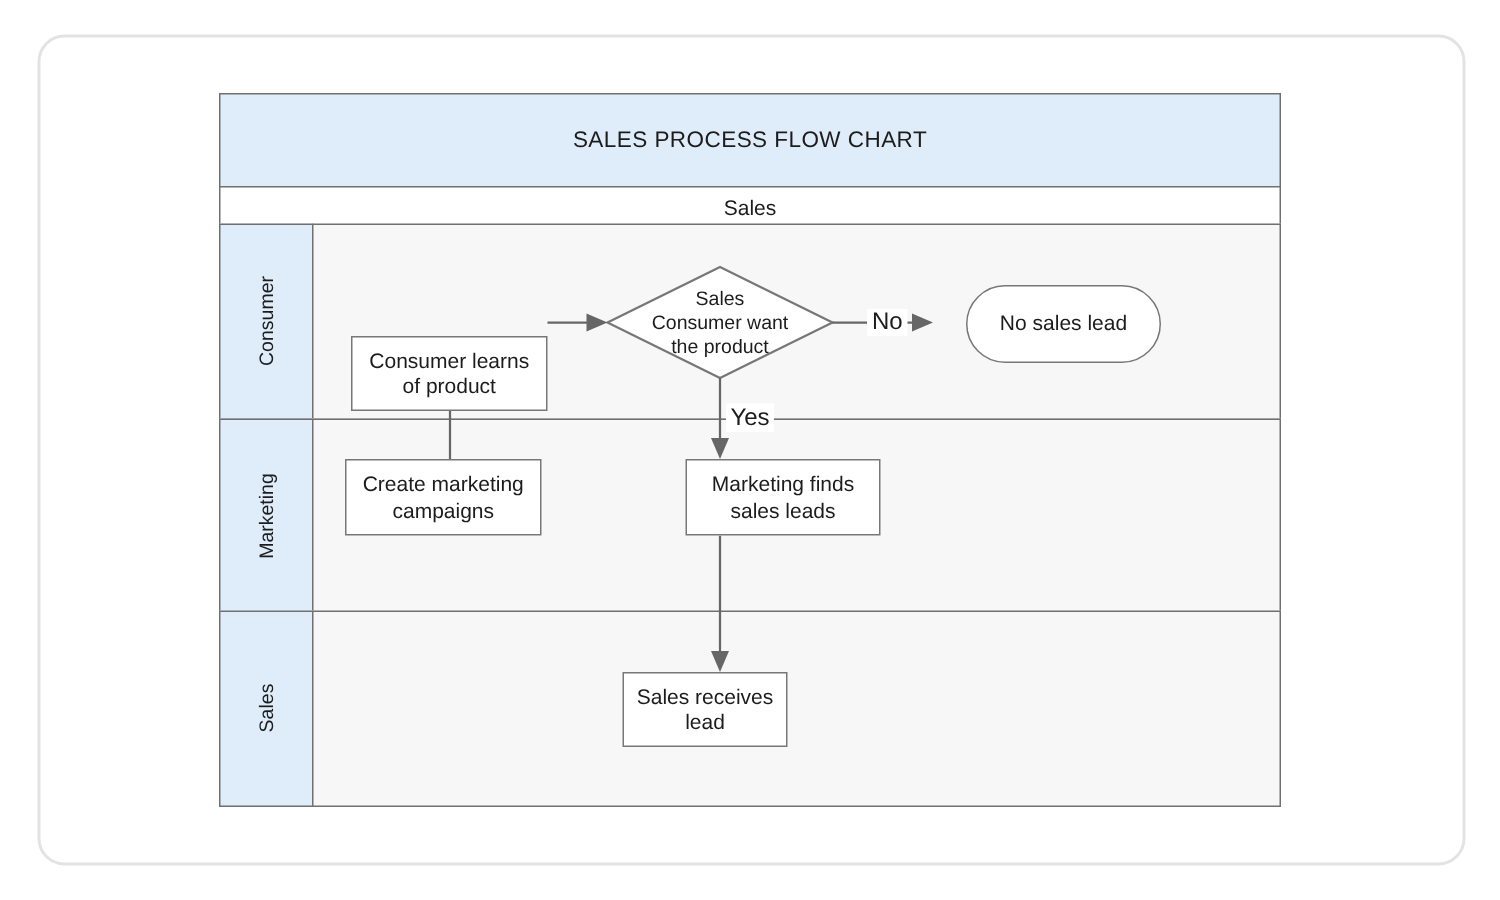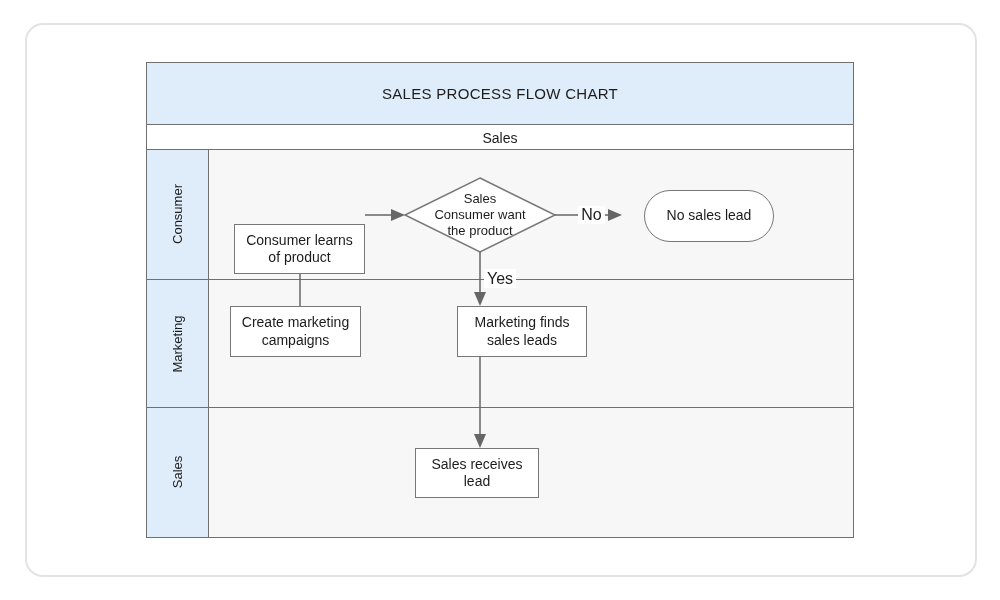--- a/index.html
+++ b/index.html
@@ -33,21 +33,21 @@
   svg.overlay line{stroke:var(--connector);stroke-width:1.5;}
   svg.overlay polygon.head{fill:var(--connector);stroke:none;}
   svg.overlay polygon.diamond{fill:var(--node_bg);stroke:var(--node_border);stroke-width:1.5;}
   .node{position:absolute;z-index:4;box-sizing:border-box;background:var(--node_bg);
         border:1.5px solid var(--node_border);display:flex;align-items:center;justify-content:center;
         text-align:center;font-size:14px;line-height:1.25;}
   .node span{white-space:pre-line;}
   .n-learns{left:234px;top:191px;width:131px;height:50px;margin-top:33px;}
   .n-campaigns{left:230px;top:306px;width:131px;height:51px;}
   .n-finds{left:415px;top:306px;width:130px;height:51px;margin-left:42px;}
-  .n-receives{left:415px;top:448px;width:124px;height:50px;}
+  .n-receives{left:415px;top:448px;width:110px;height:50px;}
   .n-nolead{left:644px;top:190px;width:130px;height:52px;border-radius:26px;}
   .n-decision-label{position:absolute;z-index:4;left:410px;top:183px;width:140px;height:64px;
         display:flex;align-items:center;justify-content:center;text-align:center;
         font-size:13px;line-height:1.25;}
   .n-decision-label span{white-space:pre-line;}
   .edge-label{position:absolute;z-index:5;background:#ffffff;text-align:center;
         font-size:16px;}
   .lbl-no{left:578px;top:206px;width:27px;height:18px;line-height:18px;}
   .lbl-yes{left:484px;top:269px;width:32px;height:19px;line-height:19px;}
 </style>

